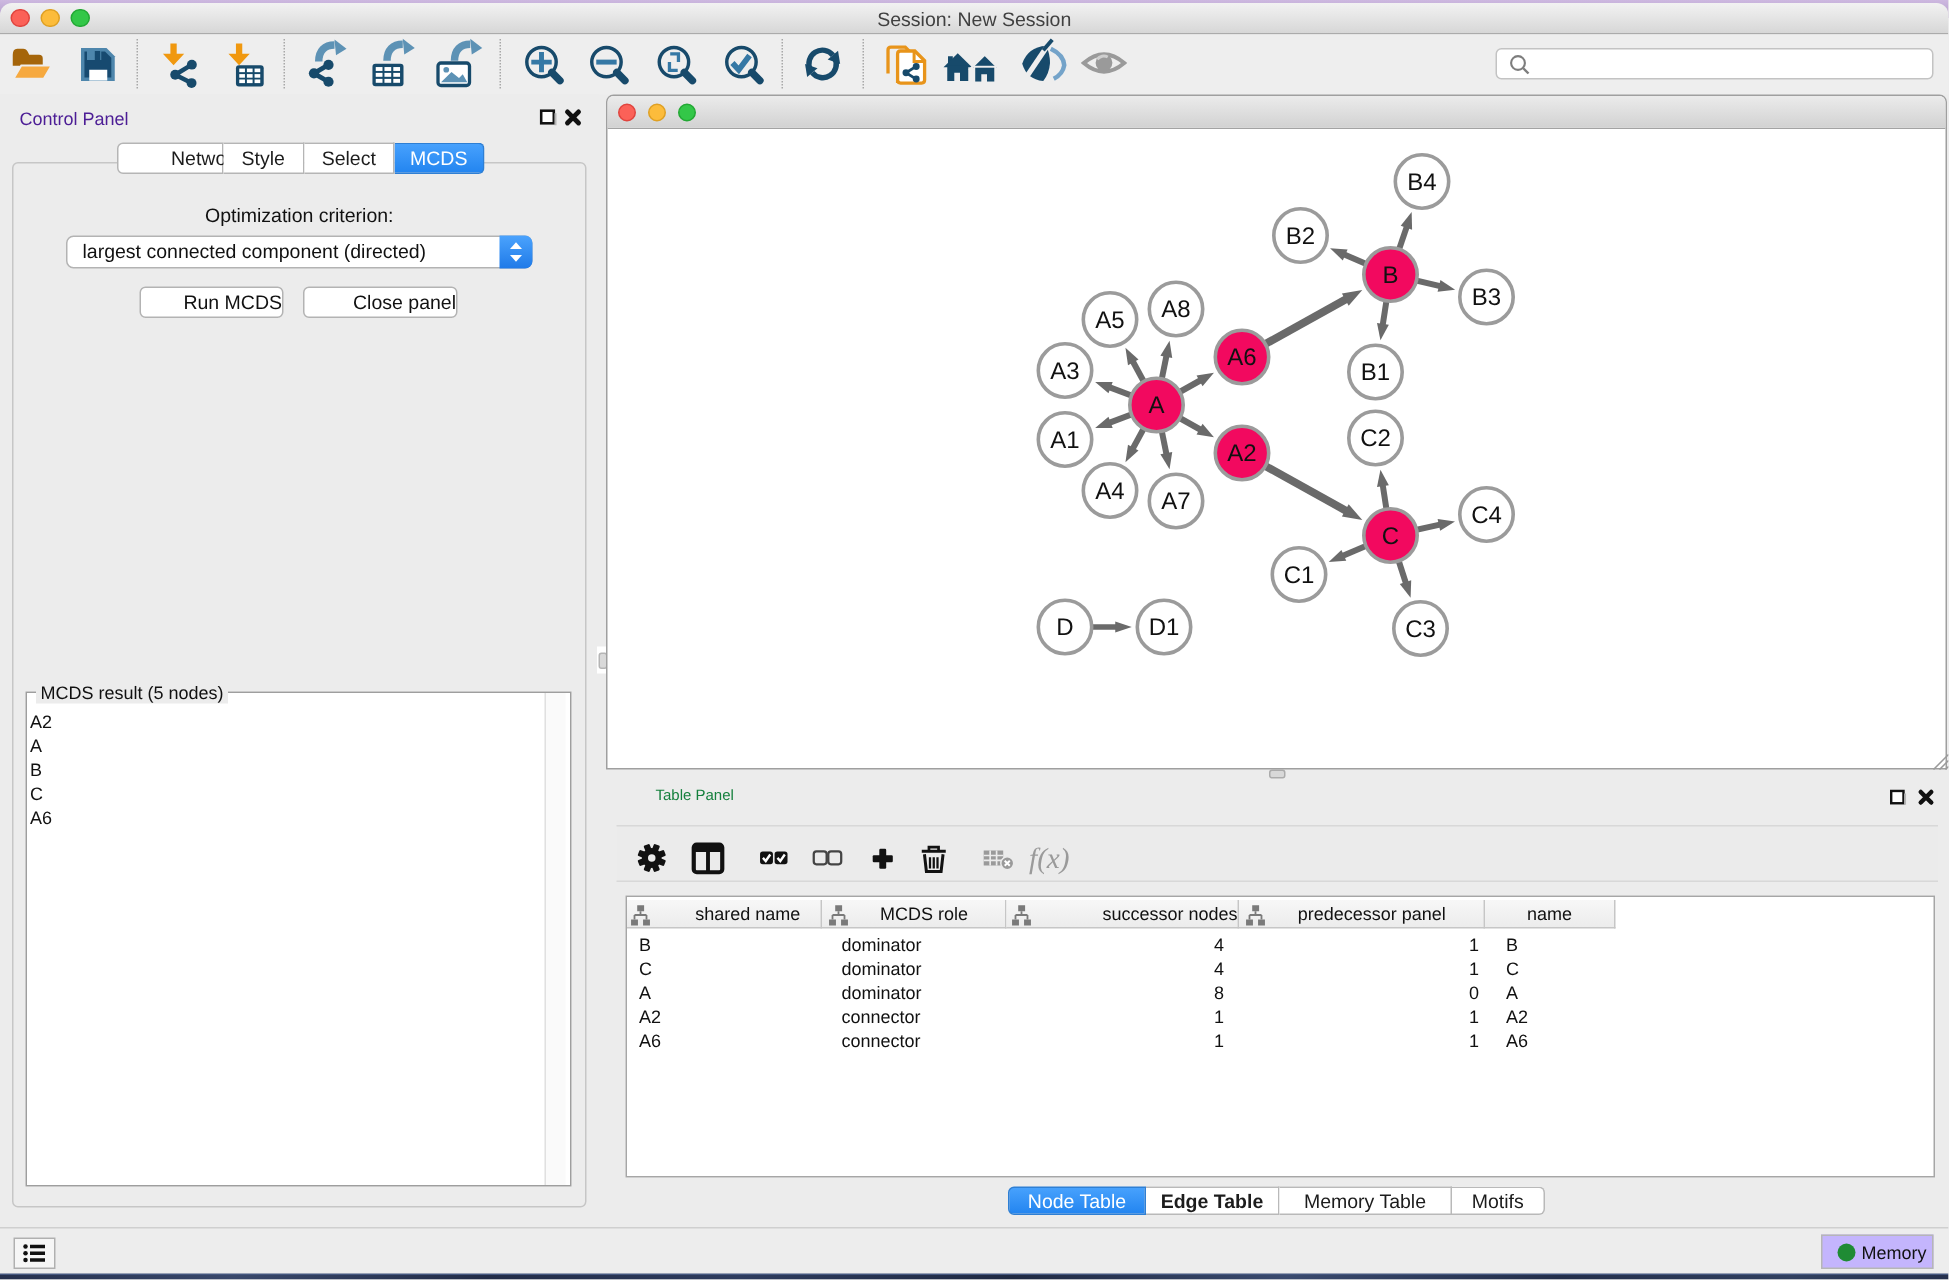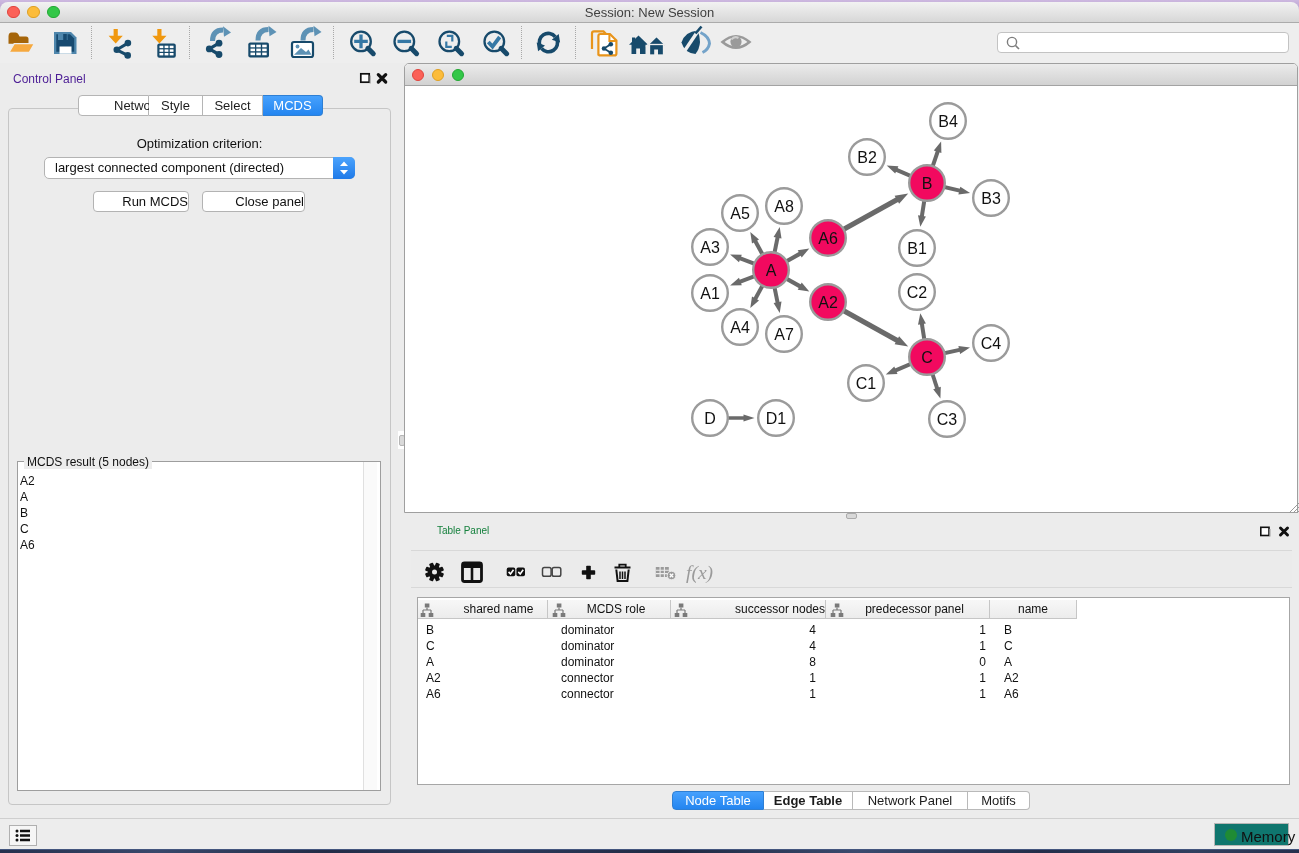--- a/index.html
+++ b/index.html
@@ -46,21 +46,21 @@
 #tp-title { left:13px; top:5px; font-size:10px; color:#15803d;margin-left:20px; }
 #tp-toolbar { left:7px; top:30px; width:881px; height:38px; background:#ebebeb; border-top:1px solid #d8d8d8; border-bottom:1px solid #d8d8d8; }
 #tbl { left:13px; top:77px; width:873px; height:188px; background:#fff; border:1px solid #a6a6a6; }
 .hc { position:absolute; top:2px; height:19px; background:linear-gradient(#f7f7f7,#ececec); border-right:1px solid #c6c6c6; border-bottom:1px solid #c6c6c6; font-size:12px; color:#111; text-align:center; line-height:19px; }
 .cell { position:absolute; font-size:12px; color:#111; height:16px; line-height:16px; }
 .num { text-align:right; }
 .btab { position:absolute; top:271px; height:19px; background:#fff; border:1px solid #b9b9b9; font-size:13px; color:#1c1c1c; text-align:center; line-height:17px; }
 
 #statusbar { left:0; top:818px; width:1299px; height:31px; background:#ededed; border-top:1px solid #cfcfcf; }
 #listbtn { left:9px; top:6px; width:28px; height:21px; background:#f6f6f6; border:1px solid #b0b0b0; }
-#membtn { left:1214px; top:4px; width:75px; height:23px; background:#0f766e; border:1px solid #b6b6b6; font-size:15px; color:#111; }
+#membtn { left:1214px; top:4px; width:75px; height:23px; background:#c4b5fd; border:1px solid #b6b6b6; font-size:12px; color:#111; }
 #darkstrip { left:0; top:849px; width:1299px; height:4px; background:linear-gradient(90deg,#25304d 0%,#39486b 12%,#222c47 25%,#2e3c5e 38%,#1f2942 52%,#3a4a6e 66%,#232e4a 80%,#31405f 92%,#25304d 100%); border-top:1px solid #44567e; }
 svg { position:absolute; overflow:visible; }
 </style>
 </head>
 <body>
 <div id="topstrip" class="abs"></div>
 <div id="titlebar" class="abs">
   <div class="tl t1"></div>
     <div class="tl t2"></div>
     <div class="tl t3"></div>
@@ -377,21 +377,21 @@
     <rect x="256.7" y="13" width="4.6" height="4" fill="#7a7a7a"></rect>
         <rect x="264.7" y="13" width="4.6" height="4" fill="#7a7a7a"></rect>
     <rect x="416.8" y="3.5" width="4.6" height="4" fill="#7a7a7a"></rect>
     <path d="M419 7.5 v2.5 M415 10 h8 M415 10 v3 M423 10 v3" stroke="#7a7a7a" stroke-width="1.2" fill="none"></path>
     <rect x="412.7" y="13" width="4.6" height="4" fill="#7a7a7a"></rect>
         <rect x="420.7" y="13" width="4.6" height="4" fill="#7a7a7a"></rect>
     </svg>
   </div>
   <div class="btab" style="left:268px; width:92px; border-radius:4px 0 0 4px; background:linear-gradient(#47a1fd,#2385f0); color:#fff; border-color:#2e7fd4;">Node Table</div>
   <div class="btab" style="left:360px; width:89px; border-left:none;font-weight:bold;">Edge Table</div>
-  <div class="btab" style="left:449px; width:115px; border-left:none;">Network Panel</div>
+  <div class="btab" style="left:449px; width:115px; border-left:none;">Memory Table</div>
   <div class="btab" style="left:564px; width:62px; border-left:none; border-radius:0 4px 4px 0;">Motifs</div>
 </div>
 
 <div id="statusbar" class="abs">
   <div id="listbtn" class="abs">
     <svg width="26" height="19" style="left:0;top:0">
       <circle cx="7" cy="5" r="1.5" fill="#111"></circle>
         <circle cx="7" cy="9.5" r="1.5" fill="#111"></circle>
         <circle cx="7" cy="14" r="1.5" fill="#111"></circle>
       <path d="M10 5 H20 M10 9.5 H20 M10 14 H20" stroke="#111" stroke-width="2.4"></path>

